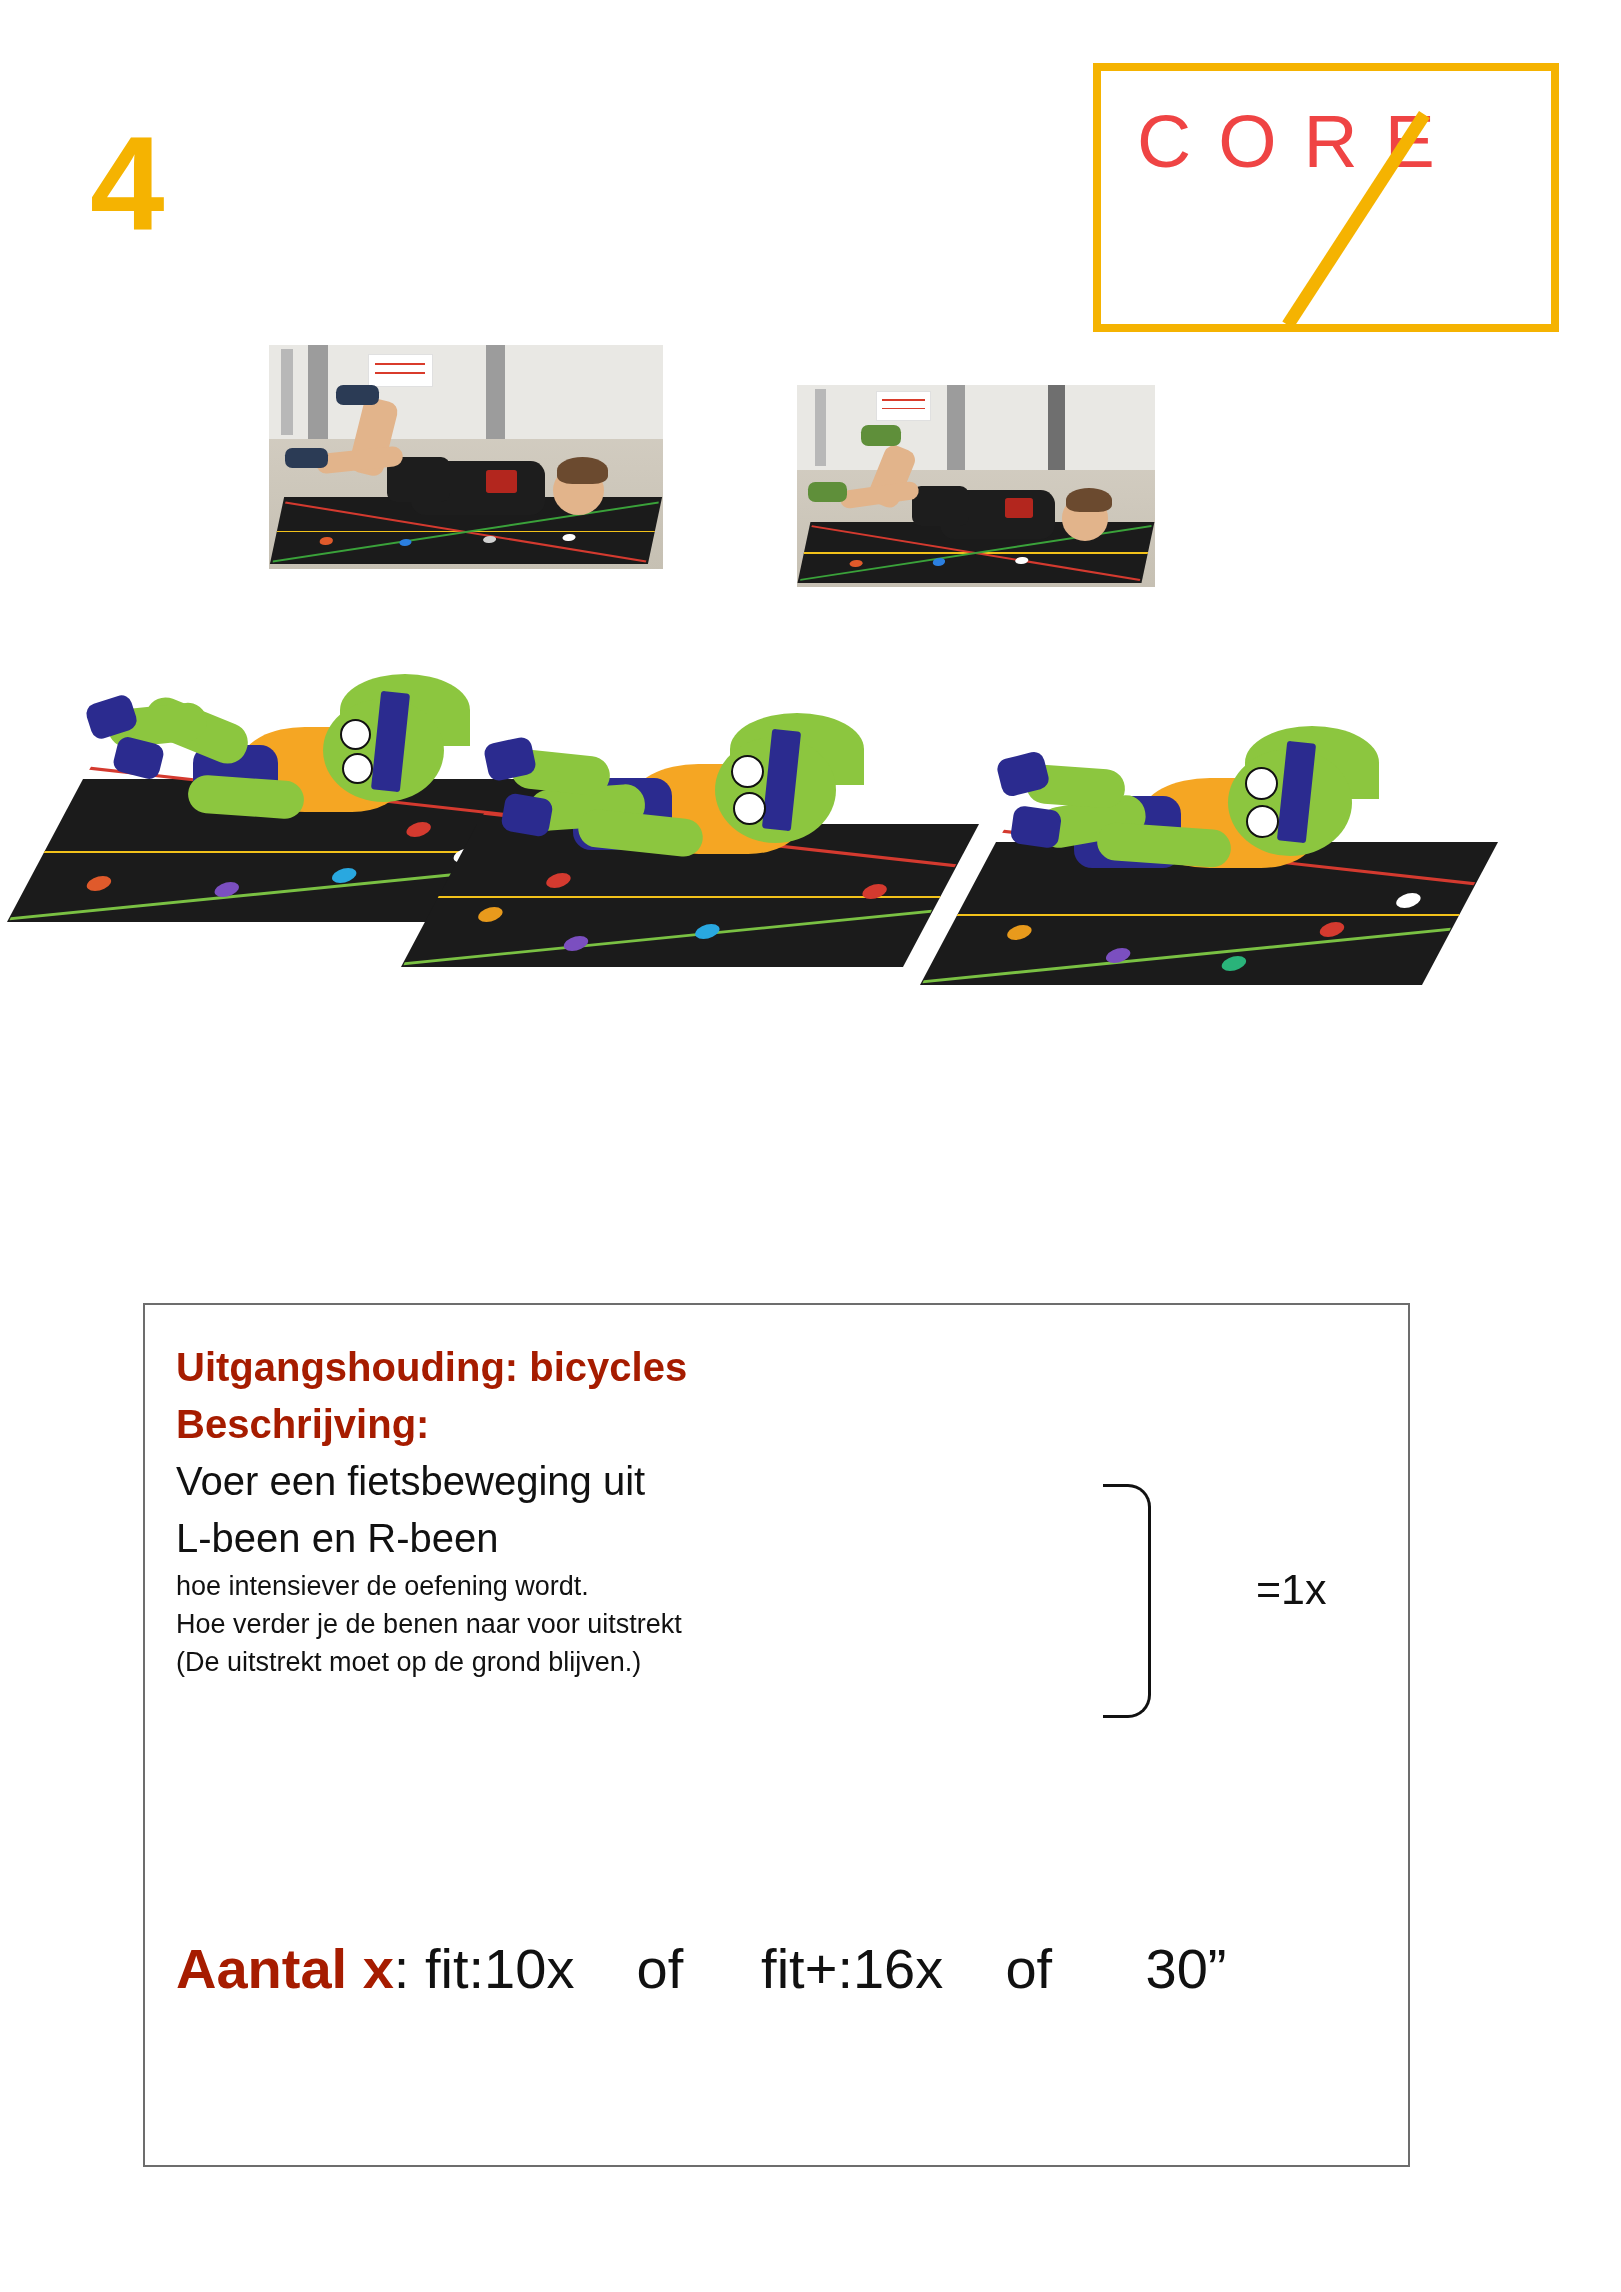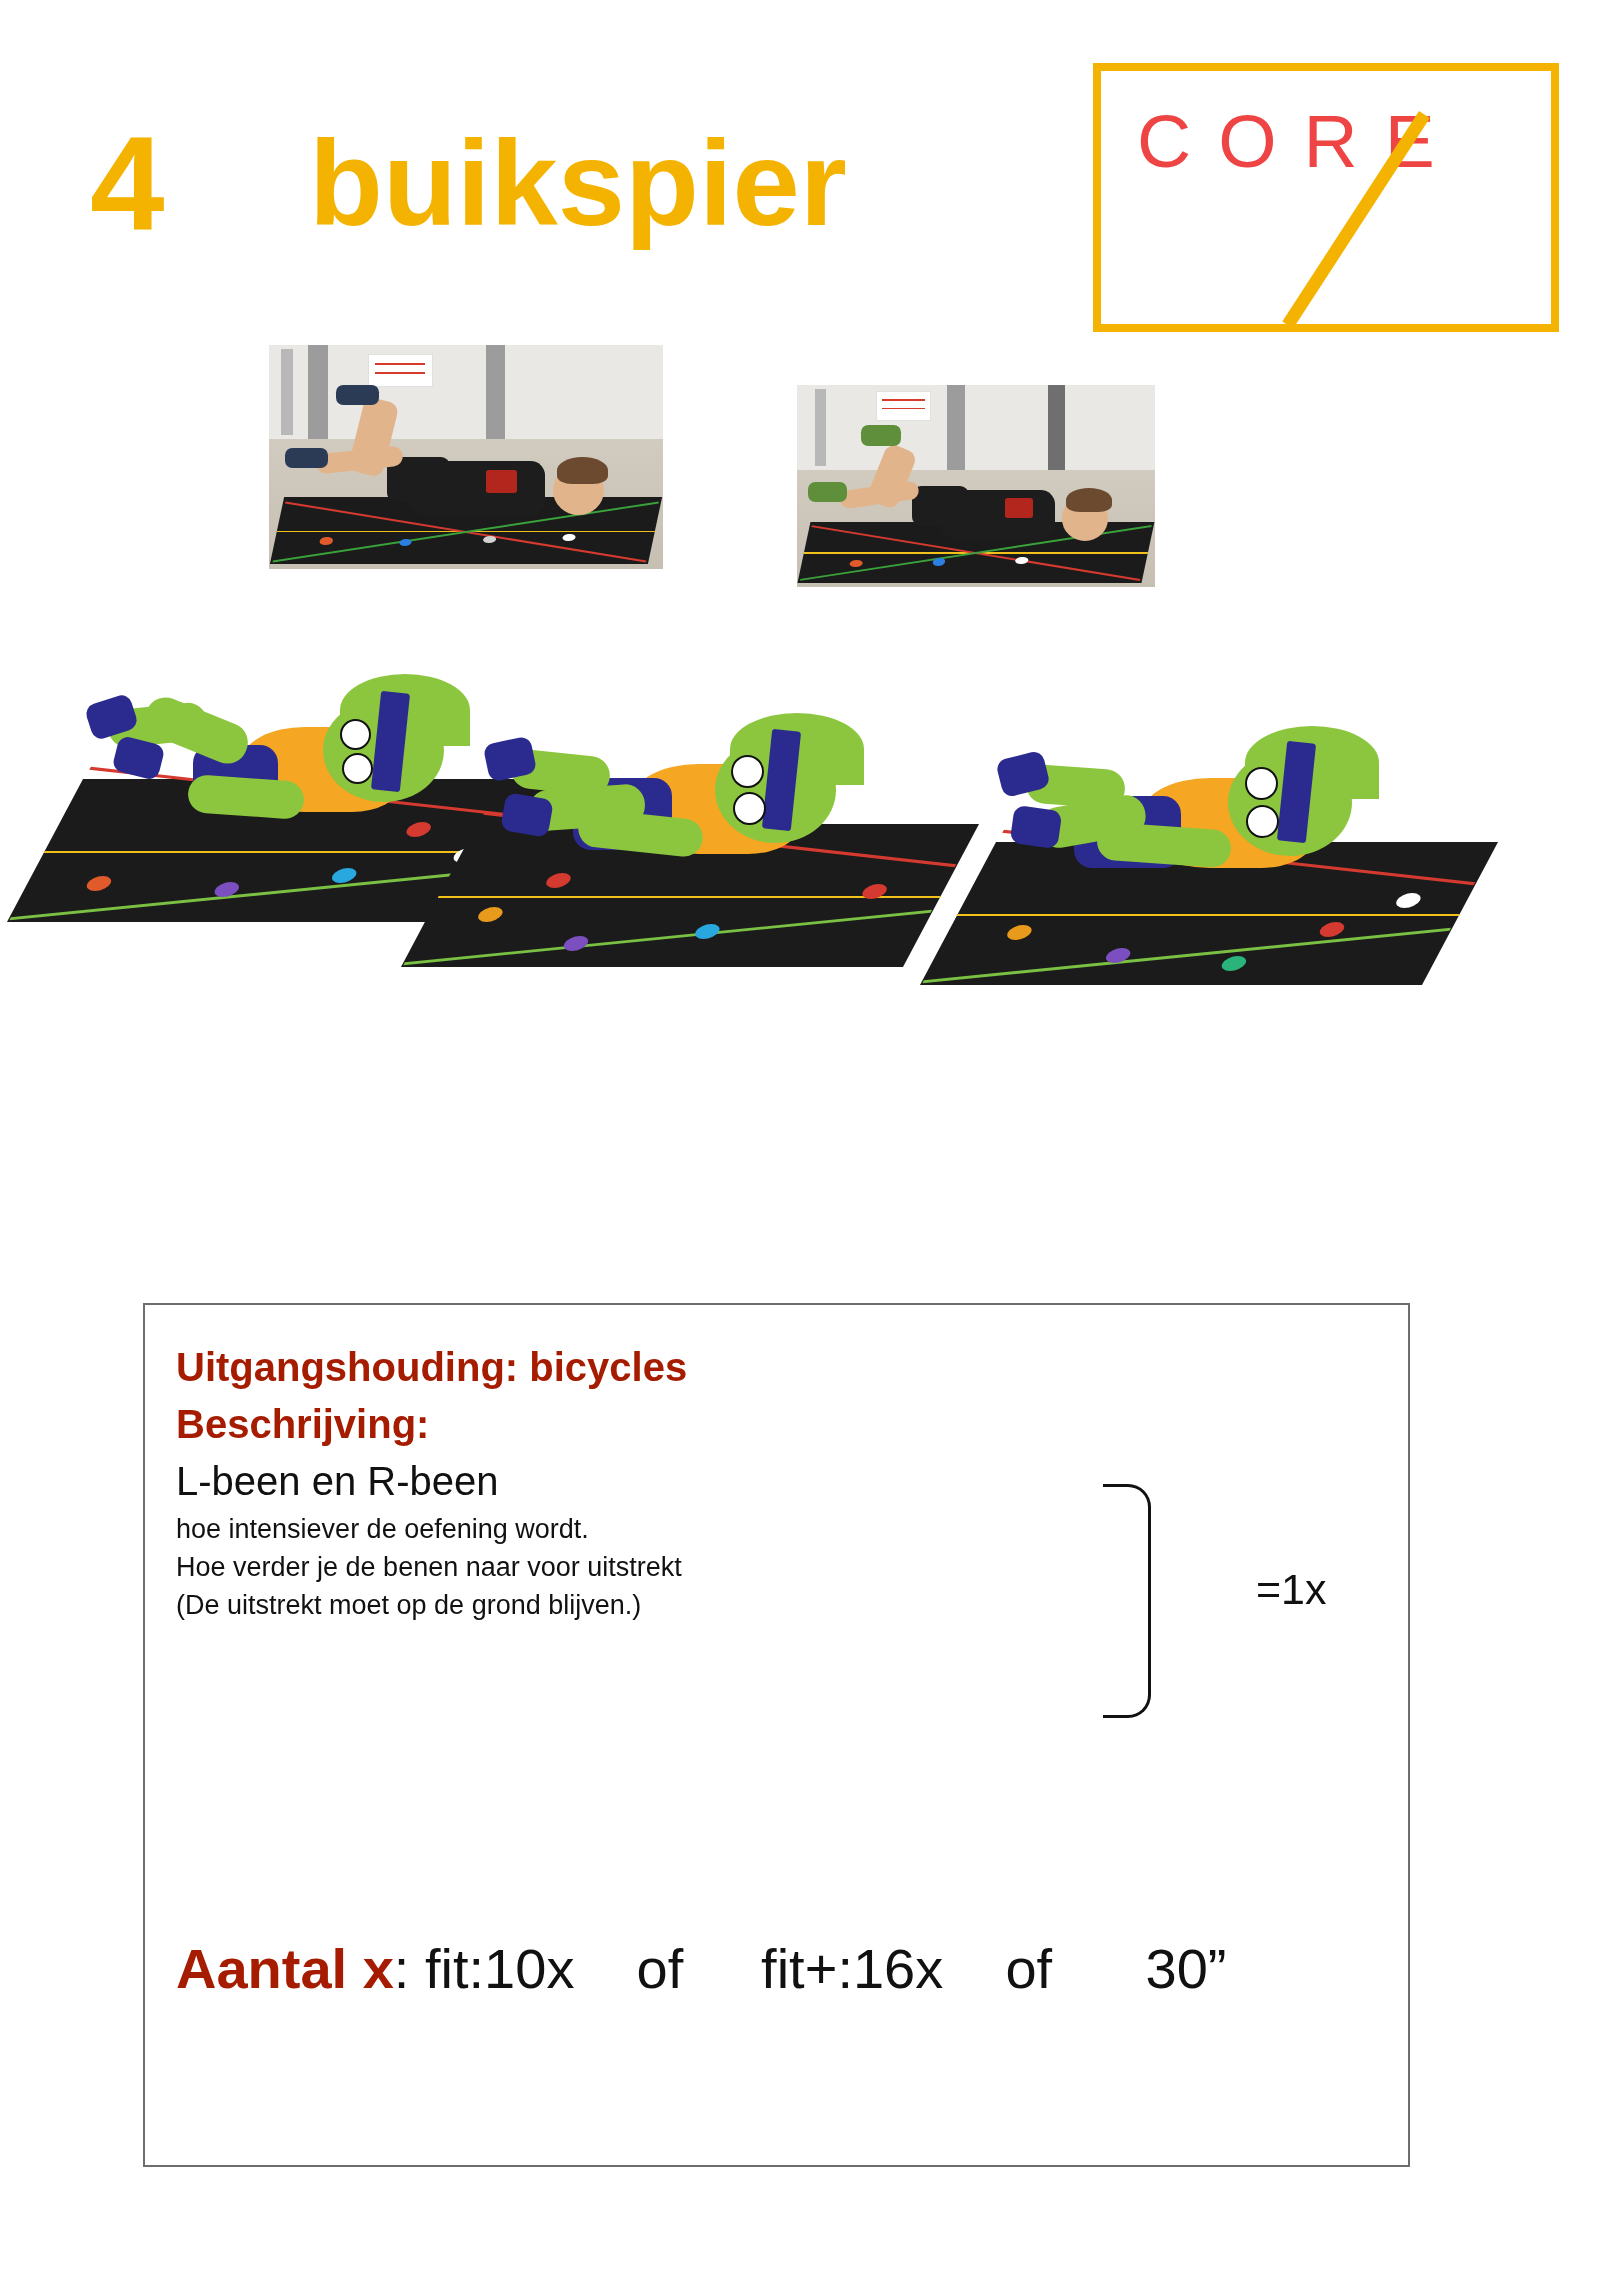--- a/index.html
+++ b/index.html
@@ -195,21 +195,20 @@
     color: #111;
     white-space: pre;
   }
   #aantal .red { color: #A61C00; font-weight: bold; }
 </style>
 </head>
 <body>
 
 <div id="header">
   <div id="title-number">4</div>
-  <div id="title-text">buikspier</div>
 
   <div id="logo">
     <div id="logo-core">CORE</div>
     <div id="logo-slash"></div>
   </div>
 </div>
 
 <div class="photo" id="photo1">
   <div class="floor"></div>
   <div class="wall"></div>
@@ -344,20 +343,21 @@
     <div class="c-limb" style="left:148px;top:100px;width:134px;height:38px;transform:rotate(4deg);"></div>
     <div class="c-shoe" style="left:50px;top:29px;width:48px;height:38px;transform:rotate(-14deg);"></div>
     <div class="c-shoe" style="left:63px;top:82px;width:48px;height:38px;transform:rotate(8deg);"></div>
   </div>
 </div>
 
 <div id="infobox">
   <div class="pad">
     <div class="line-red">Uitgangshouding: bicycles</div>
     <div class="line-red">Beschrijving:</div>
+    <div class="line-black">Voer een fietsbeweging uit</div>
     <div class="line-black">L-been en R-been</div>
     <div class="small-note">hoe intensiever de oefening wordt.</div>
     <div class="small-note">Hoe verder je de benen naar voor uitstrekt</div>
     <div class="small-note">(De uitstrekt moet op de grond blijven.)</div>
   </div>
 
   <div id="brace"></div>
   <div id="brace-eq">=1x</div>
 
   <div id="aantal"><span class="red">Aantal x</span><span>: fit:10x    of     fit+:16x    of      30”</span></div>

